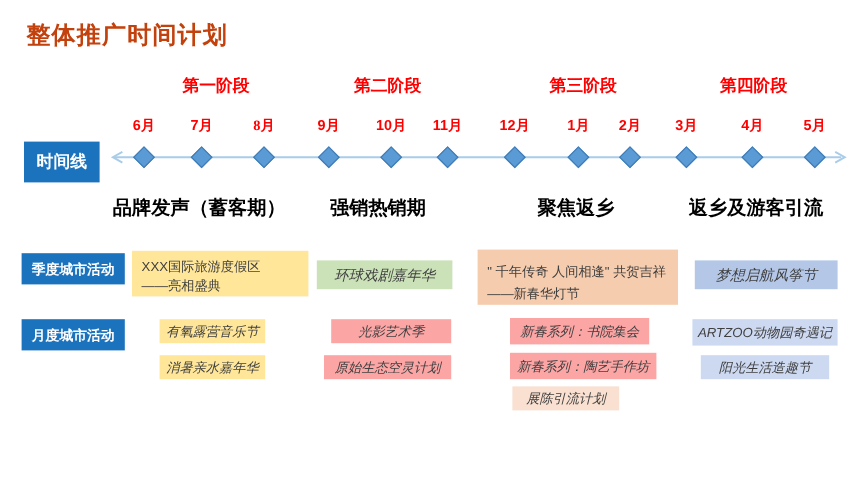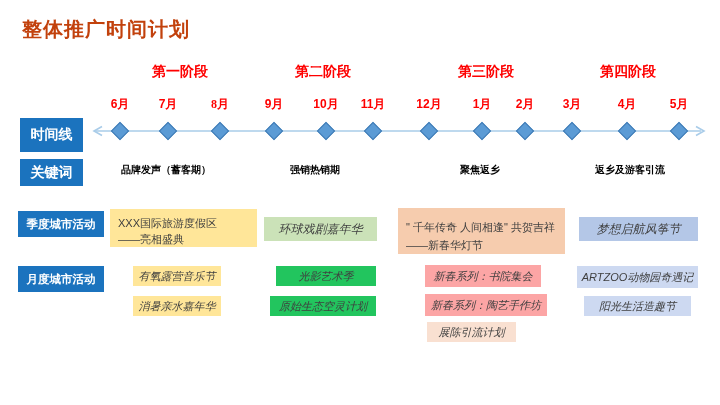--- a/index.html
+++ b/index.html
@@ -22,31 +22,31 @@
   .rowlabel{
     position:absolute;background:#1b73be;color:#ffffff;font-weight:bold;
     display:flex;align-items:center;justify-content:center;white-space:nowrap;
   }
   .diamond{
     position:absolute;width:11px;height:11px;background:#5b9bd5;
     border:1px solid #417cb5;transform:translate(-50%,-50%) rotate(45deg);
   }
   .kw{
     position:absolute;top:163px;transform:translateX(-50%);
-    color:#000;font-weight:bold;font-size:10px;white-space:nowrap;
+    color:#000;font-weight:bold;font-size:16px;white-space:nowrap;
   }
   .box{
     position:absolute;color:#3f3f3f;font-size:11px;
     display:flex;flex-direction:column;justify-content:center;white-space:nowrap;
   }
   .box.center{align-items:center;font-style:italic;}
   .box.left{align-items:flex-start;padding-left:8px;box-sizing:border-box;line-height:16px;justify-content:flex-end;}
   .c-yellow{background:#ffe699;}
   .c-green{background:#cbe2b8;}
-  .c-greenlt{background:#22c55e;}
+  .c-greenlt{background:#fca5a5;}
   .c-orange{background:#f6ccae;}
   .c-orangemd{background:#fca5a5;}
   .c-orangelt{background:#f9e0d1;}
   .c-blue{background:#b4c7e7;}
   .c-bluelt{background:#cdd9f1;}
 </style>
 </head>
 <body>
 
 <div id="slide">
@@ -91,21 +91,20 @@
       <div class="diamond" style="left: 326px; top: 131px;"></div>
       <div class="diamond" style="left: 373px; top: 131px;"></div>
       <div class="diamond" style="left: 429px; top: 131px;"></div>
       <div class="diamond" style="left: 482px; top: 131px;"></div>
       <div class="diamond" style="left: 525px; top: 131px;"></div>
       <div class="diamond" style="left: 572px; top: 131px;"></div>
       <div class="diamond" style="left: 627px; top: 131px;"></div>
       <div class="diamond" style="left: 679px; top: 131px;"></div>
     </div>
 
-  <div class="rowlabel" style="left:20px;top:159px;width:63px;height:27px;font-size:14px">关键词</div>
 
   <div>
     <span class="kw" style="left:166px">品牌发声（蓄客期）</span>
     <span class="kw" style="left:315px">强销热销期</span>
     <span class="kw" style="left:480px">聚焦返乡</span>
     <span class="kw" style="left:630px">返乡及游客引流</span>
   </div>
 
   <div class="rowlabel" style="left:18px;top:211px;width:86px;height:26px;font-size:11.5px">季度城市活动</div>
 

